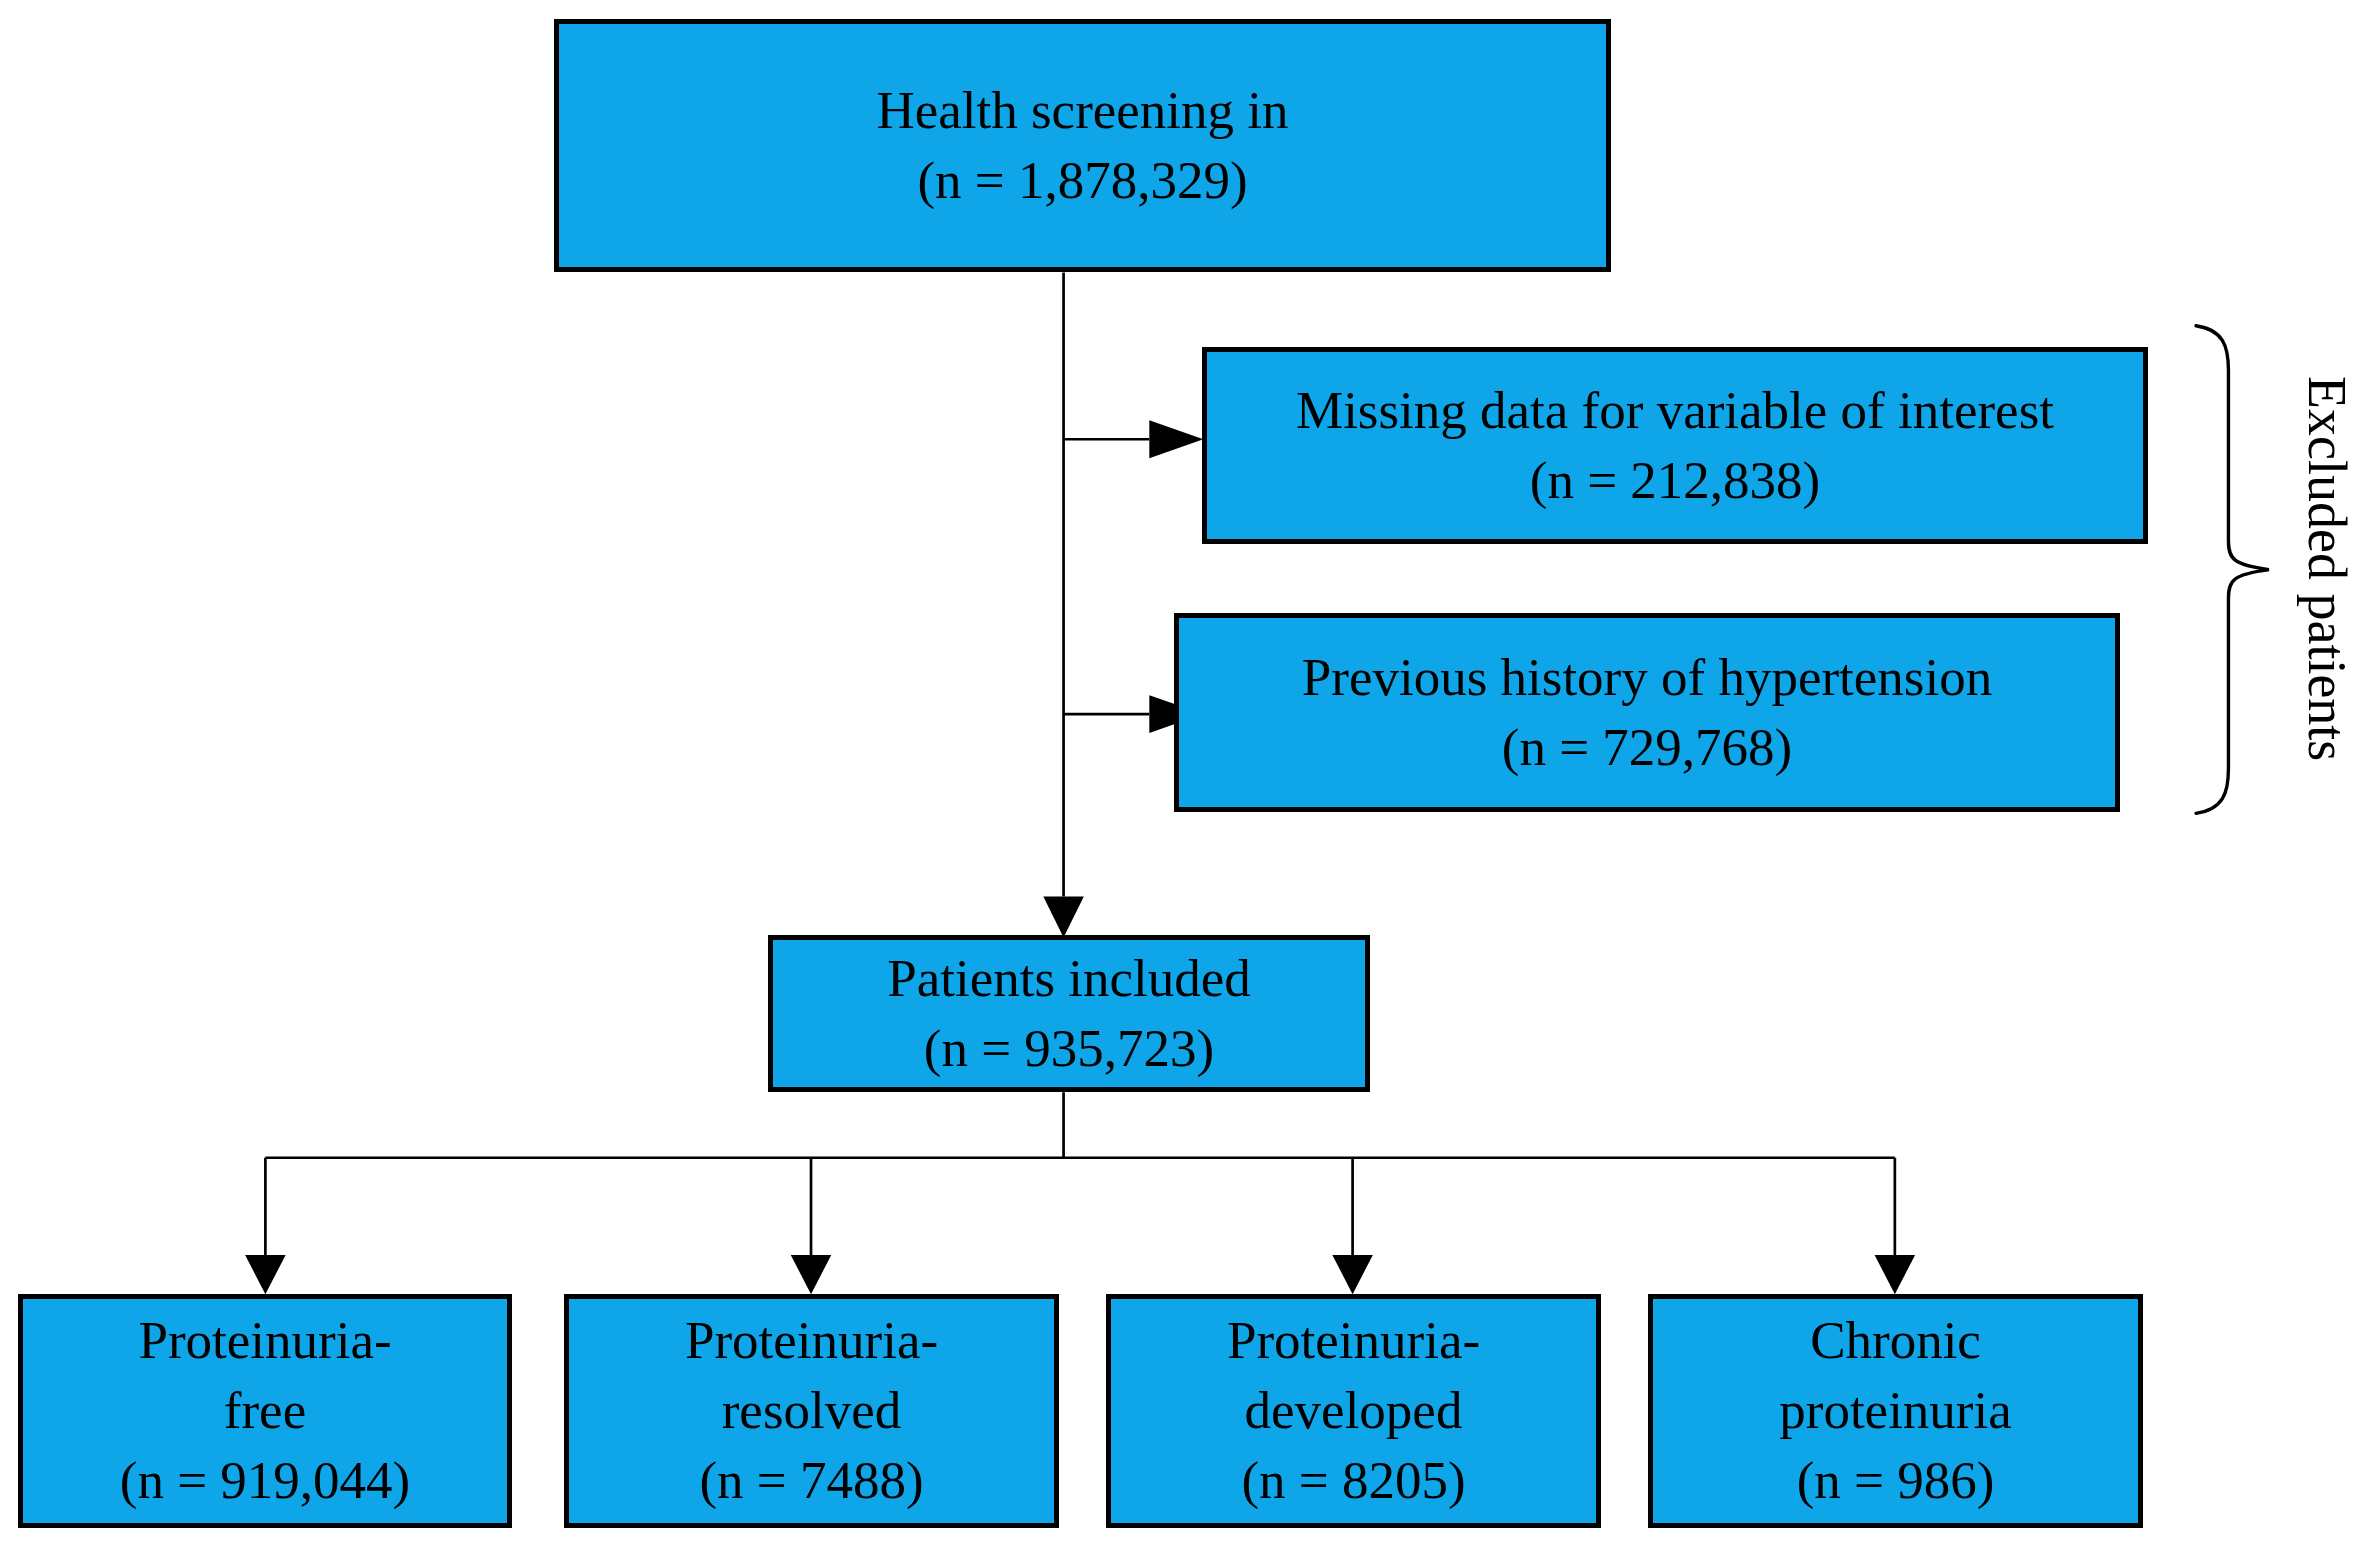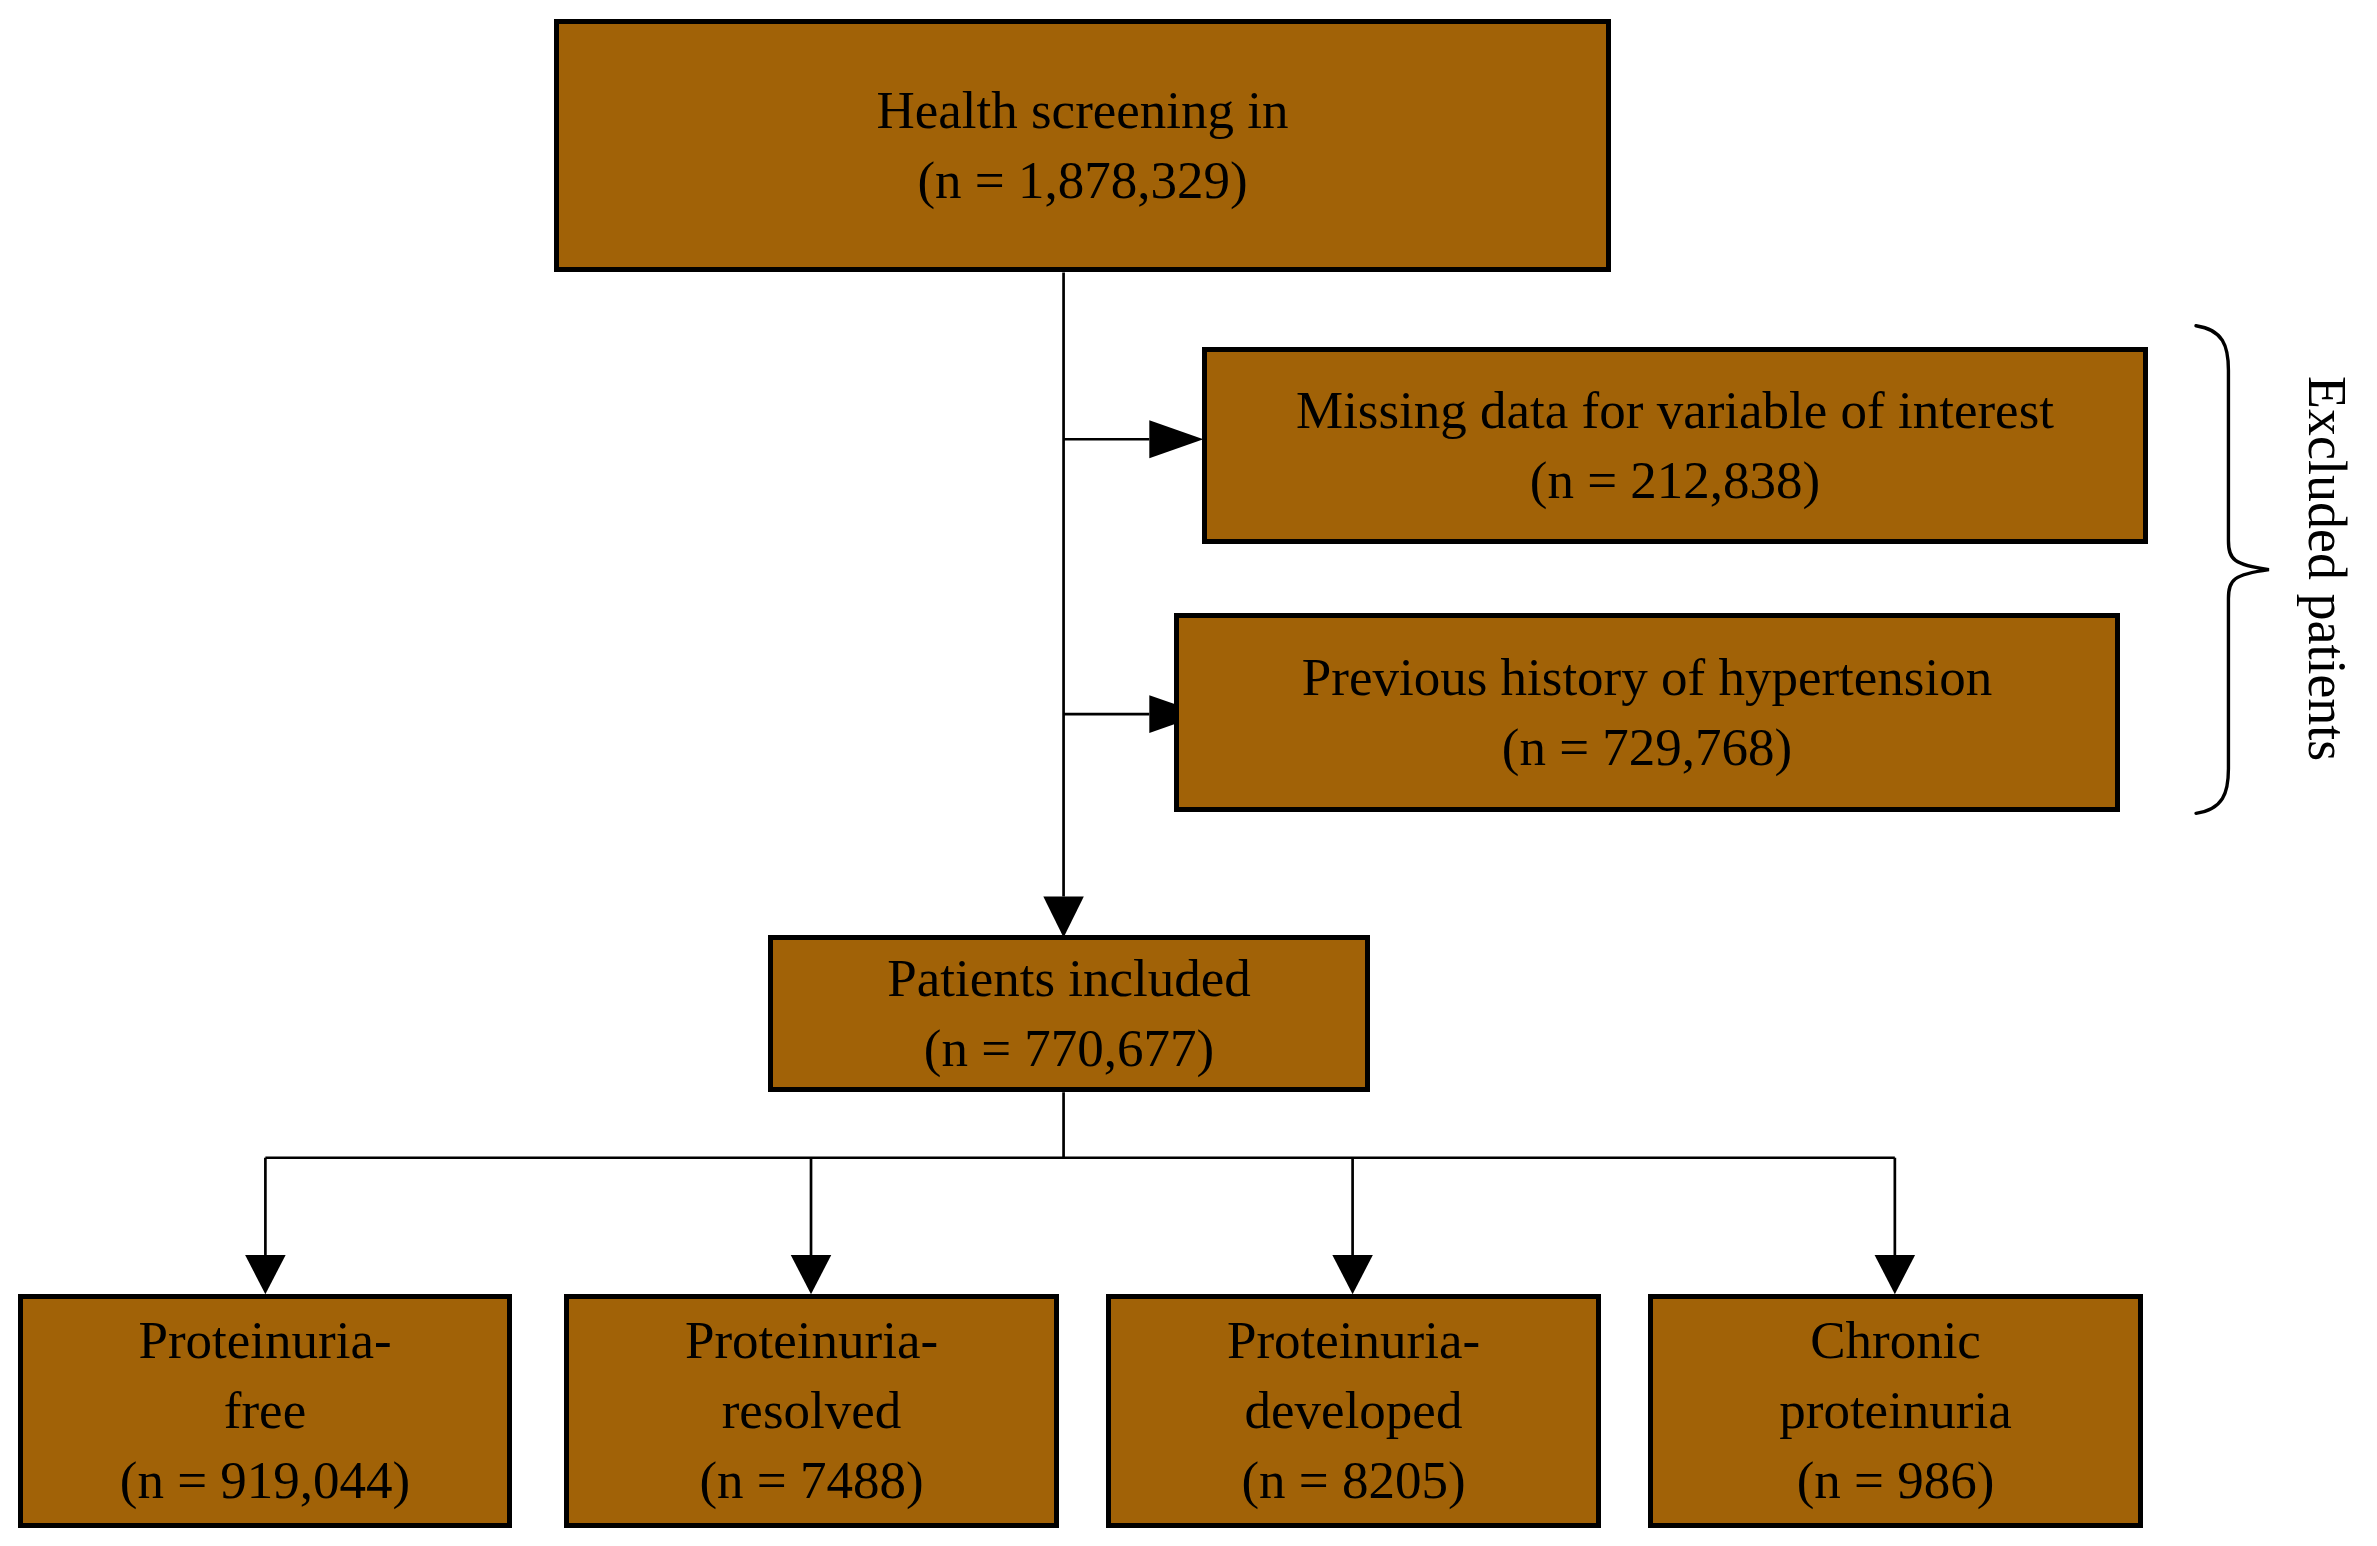--- a/index.html
+++ b/index.html
@@ -9,21 +9,21 @@
     background:#ffffff;
     color:#000000;
     font-family:"Liberation Serif","DejaVu Serif",serif;
     overflow:hidden;
   }
   .connectors { position:absolute; left:0; top:0; width:2377px; height:1547px; }
   .node {
     position:absolute;
     box-sizing:border-box;
     border:5.4px solid #000000;
-    background:#a16207;
+    background:#0ea5e9;
     display:flex; flex-direction:column;
     align-items:center; justify-content:center;
     text-align:center;
     font-size:53px; line-height:1.32;
     white-space:nowrap;
   }
   .node span { display:block; }
   .vlabel {
     position:absolute;
     display:flex; align-items:center; justify-content:center;
@@ -94,21 +94,21 @@
 
   <div class="node" id="n-hypertension">
     <span>Previous history of hypertension</span>
     <span>(n = 729,768)</span>
   </div>
 
   <div class="vlabel" id="excluded-label">Excluded patients</div>
 
   <div class="node" id="n-included">
     <span>Patients included</span>
-    <span>(n = 770,677)</span>
+    <span>(n = 935,723)</span>
   </div>
 
   <div class="node" id="n-free">
     <span>Proteinuria-</span>
     <span>free</span>
     <span>(n = 919,044)</span>
   </div>
 
   <div class="node" id="n-resolved">
     <span>Proteinuria-</span>

